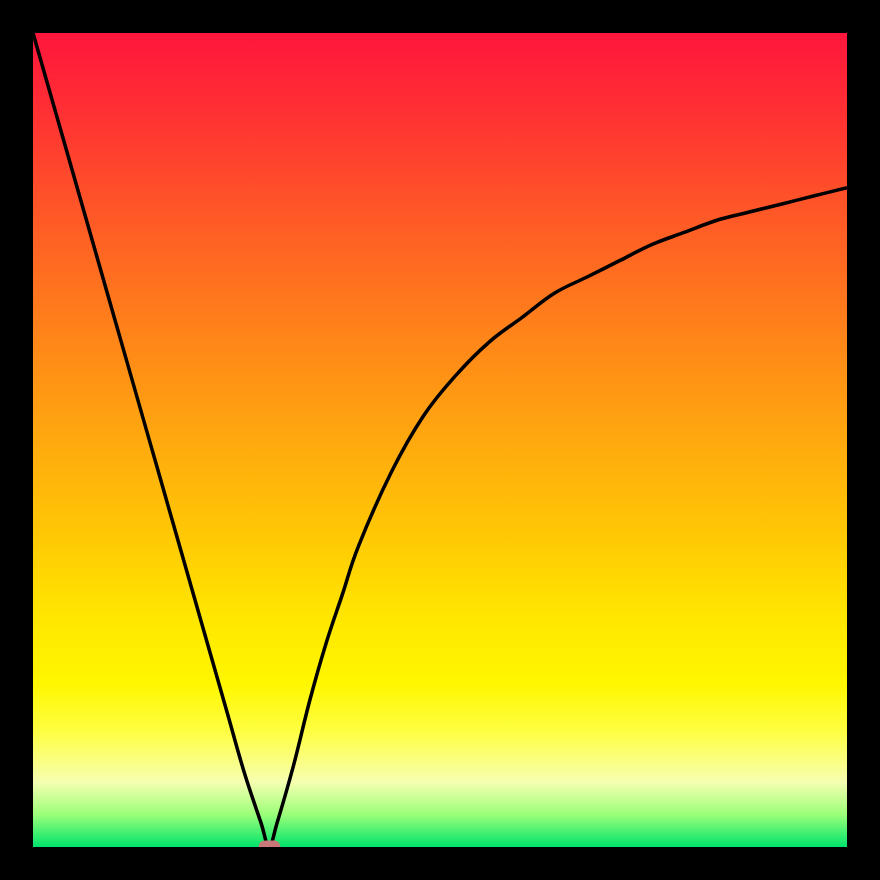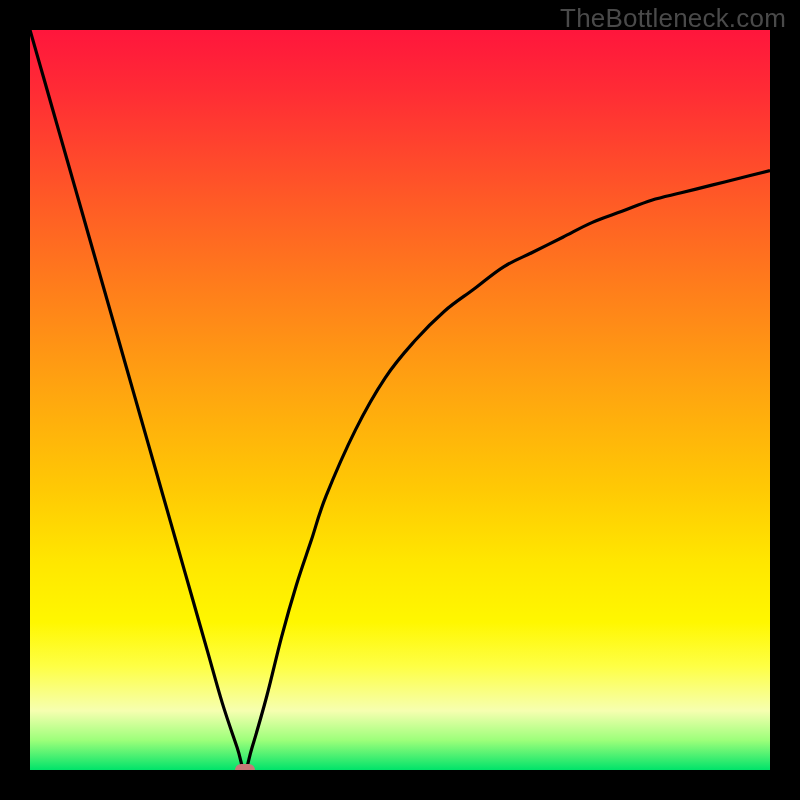--- a/index.html
+++ b/index.html
@@ -55,21 +55,20 @@
     background: #c87878;
     border-radius: 6px / 6px;
     transform: translate(-50%, -50%);
   }
   
 </style>
 </head>
 <body>
 
 <div class="outer">
-  <div class="watermark">TheBottleneck.com</div>
 
   <div class="plot">
     <svg class="curve-overlay" viewBox="0 0 740 740" preserveAspectRatio="none">
       <path id="curve-path" fill="none" stroke="#000000" stroke-width="3.2" d="M 0 0 C 2.664 9.323999999999991, 9.472000000000001 33.15199999999995, 14.8 51.799999999999955 C 20.128 70.44799999999995, 24.272000000000002 84.95200000000003, 29.6 103.60000000000002 C 34.928 122.24800000000002, 39.071999999999996 136.75199999999998, 44.4 155.39999999999998 C 49.728 174.04799999999997, 53.872 188.55200000000005, 59.2 207.20000000000005 C 64.528 225.84800000000004, 68.672 240.352, 74 259 C 79.328 277.64799999999997, 83.472 292.15200000000004, 88.8 310.8 C 94.128 329.448, 98.272 343.952, 103.60000000000001 362.59999999999997 C 108.92800000000001 381.24799999999993, 113.072 395.75199999999995, 118.4 414.4 C 123.72800000000001 433.048, 127.87199999999999 447.55199999999996, 133.2 466.2 C 138.528 484.848, 142.672 499.35200000000003, 148 518 C 153.328 536.648, 157.472 551.1519999999999, 162.8 569.8 C 168.12800000000001 588.448, 172.272 602.952, 177.6 621.6 C 182.928 640.248, 187.072 656.084, 192.4 673.4 C 197.728 690.716, 203.204 705.8119999999999, 207.20000000000002 717.8 C 211.19600000000003 729.788, 211.936 740, 214.6 740 C 217.26399999999998 740, 218.004 731.12, 222 717.8 C 225.996 704.4799999999999, 231.472 685.98, 236.8 666 C 242.12800000000001 646.02, 246.27200000000002 626.78, 251.60000000000002 606.8 C 256.928 586.8199999999999, 261.072 572.316, 266.4 555 C 271.72799999999995 537.684, 275.87199999999996 526.5840000000001, 281.2 510.6 C 286.528 494.61600000000004, 288.008 486.18, 296 466.2 C 303.992 446.21999999999997, 314.944 420.912, 325.6 399.59999999999997 C 336.25600000000003 378.28799999999995, 344.544 363.78399999999993, 355.2 347.79999999999995 C 365.856 331.816, 374.144 322.788, 384.8 310.8 C 395.456 298.812, 403.744 290.524, 414.40000000000003 281.2 C 425.05600000000004 271.876, 433.344 266.992, 444 259 C 454.656 251.00799999999998, 462.944 243.45999999999995, 473.6 236.79999999999995 C 484.25600000000003 230.13999999999996, 492.54400000000004 227.32799999999997, 503.20000000000005 222 C 513.856 216.67200000000003, 522.144 212.52800000000005, 532.8 207.20000000000005 C 543.4559999999999 201.87200000000004, 551.7439999999999 197.06199999999998, 562.4 192.39999999999998 C 573.056 187.73799999999997, 581.3439999999999 185.29599999999996, 592 181.29999999999995 C 602.6560000000001 177.30399999999995, 610.944 173.52999999999994, 621.6 170.19999999999993 C 632.2560000000001 166.86999999999992, 640.544 165.46399999999994, 651.2 162.79999999999995 C 661.8560000000001 160.13599999999997, 670.1440000000001 158.06399999999996, 680.8000000000001 155.39999999999998 C 691.456 152.736, 699.744 150.66400000000002, 710.4 148 C 721.0559999999999 145.33599999999998, 734.672 141.93199999999993, 740 140.5999999999999"></path>
     </svg>
     <div class="min-marker" id="min-marker" style="left: 214.6px; top: 740px;"></div>
   </div>
 </div>
 
 </body></html>

